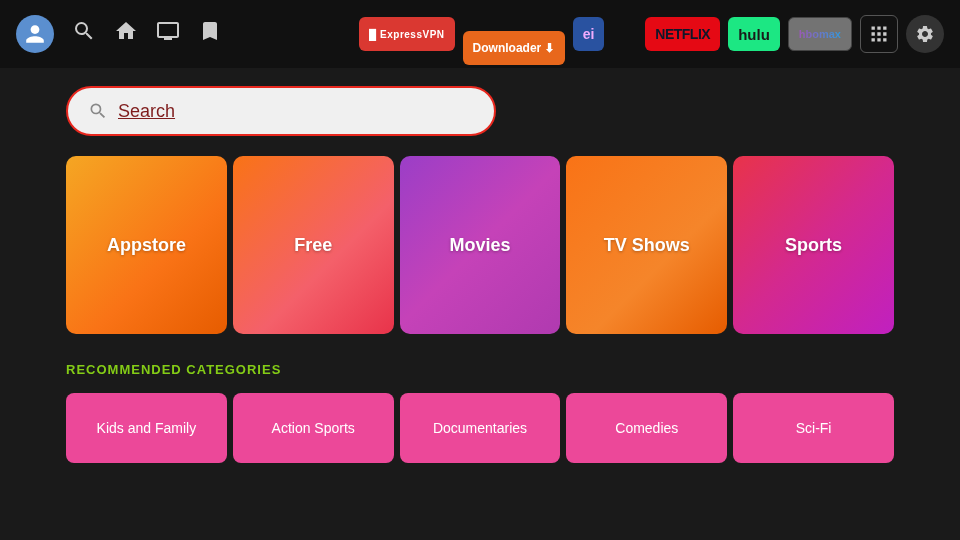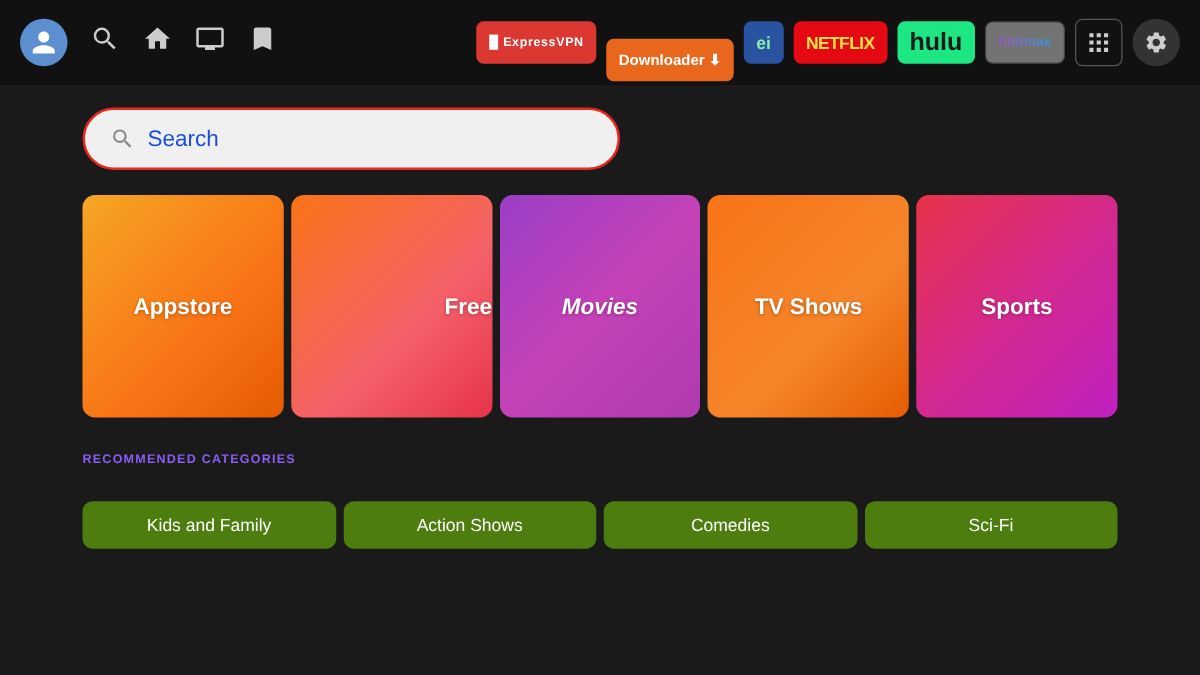--- a/index.html
+++ b/index.html
@@ -70,29 +70,30 @@
       color: white;
       margin-top: 28px;
     }
     .badge-ei {
       background: #2952a0;
       color: white;
       font-weight: bold;
     }
     .badge-netflix {
       background: #e50914;
-      color: #fde047;
+      color: #0f172a;
       font-size: 14px;
       font-weight: 900;
       letter-spacing: -0.5px;
+      margin-left: 33px;
     }
     .badge-hulu {
       background: #1ce783;
       color: #1a1a1a;
-      font-size: 20px;
+      font-size: 15px;
       font-weight: 700;
     }
     .badge-hbomax {
       background: #737373;
       color: white;
       border: 1px solid #444;
       font-size: 11px;
       font-weight: 700;
     }
     .badge-apps {
@@ -127,23 +128,24 @@
       gap: 10px;
       margin-bottom: 20px;
     }
     .search-container svg {
       fill: #888;
       width: 20px;
       height: 20px;
       flex-shrink: 0;
     }
     .search-input-text {
-      color: #1d4ed8;
+      color: #7f1d1d;
       font-size: 18px;
       font-weight: 400;
+      text-decoration: underline;
     }
 
     
     .categories-grid {
       display: flex;
       gap: 6px;
       margin-bottom: 28px;
       height: 178px;
     }
     .category-tile {
@@ -156,55 +158,53 @@
       font-weight: 700;
       cursor: pointer;
       position: relative;
       overflow: hidden;
     }
     .tile-appstore {
       background: linear-gradient(135deg, #f5a623 0%, #f97316 60%, #e65c00 100%);
     }
     .tile-free {
       background: linear-gradient(135deg, #f97316 0%, #f4606a 60%, #e8334a 100%);
-      justify-content: flex-end;
     }
     .tile-movies {
       background: linear-gradient(135deg, #9b3ec7 0%, #c542b8 50%, #b03ab0 100%);
-      font-style: italic;
     }
     .tile-tvshows {
       background: linear-gradient(135deg, #f97316 0%, #f5852a 60%, #e65c00 100%);
     }
     .tile-sports {
       background: linear-gradient(135deg, #e8334a 0%, #d4298e 50%, #c020c0 100%);
     }
     .category-tile-label {
       position: relative;
       z-index: 2;
       text-shadow: 0 1px 3px rgba(0,0,0,0.3);
     }
 
     
     .recommended-label {
-      font-size: 10px;
+      font-size: 13px;
       font-weight: 700;
       letter-spacing: 1px;
-      color: #8b5cf6;
-      margin-bottom: 28px;
+      color: #84cc16;
+      margin-bottom: 16px;
     }
     .recommended-grid {
       display: flex;
       gap: 6px;
     }
     .rec-tile {
       flex: 1;
-      background: #4d7c0f;
+      background: #ec4899;
       border-radius: 8px;
-      height: 38px;
+      height: 70px;
       display: flex;
       align-items: center;
       justify-content: center;
       font-size: 14px;
       font-weight: 500;
       color: #ffffff;
       cursor: pointer;
     }
   </style>
 </head>
@@ -249,21 +249,21 @@
     <div class="app-badge badge-express">
       <span style="font-size:10px;">█</span>
       <span style="font-size:10px;font-weight:700;letter-spacing:0.5px;">ExpressVPN</span>
     </div>
 
     <div class="app-badge badge-downloader">
       <span style="font-size:12px;font-weight:700;">Downloader ⬇</span>
     </div>
 
     <div class="app-badge badge-ei">
-      <span style="font-size:14px;font-weight:900;color:#86efac;">ei</span>
+      <span style="font-size:14px;font-weight:900;color:#f0abfc;">ei</span>
     </div>
 
     <div class="app-badge badge-netflix">
       <span>NETFLIX</span>
     </div>
 
     <div class="app-badge badge-hulu">
       <span>hulu</span>
     </div>
 
@@ -311,21 +311,24 @@
       <span class="category-tile-label">Sports</span>
     </div>
   </div>
 
   <div class="recommended-label">RECOMMENDED CATEGORIES</div>
   <div class="recommended-grid">
     <div class="rec-tile">
       <span>Kids and Family</span>
     </div>
     <div class="rec-tile">
-      <span>Action Shows</span>
+      <span>Action Sports</span>
+    </div>
+    <div class="rec-tile">
+      <span>Documentaries</span>
     </div>
     <div class="rec-tile">
       <span>Comedies</span>
     </div>
     <div class="rec-tile">
       <span>Sci-Fi</span>
     </div>
   </div>
 
 </main>

